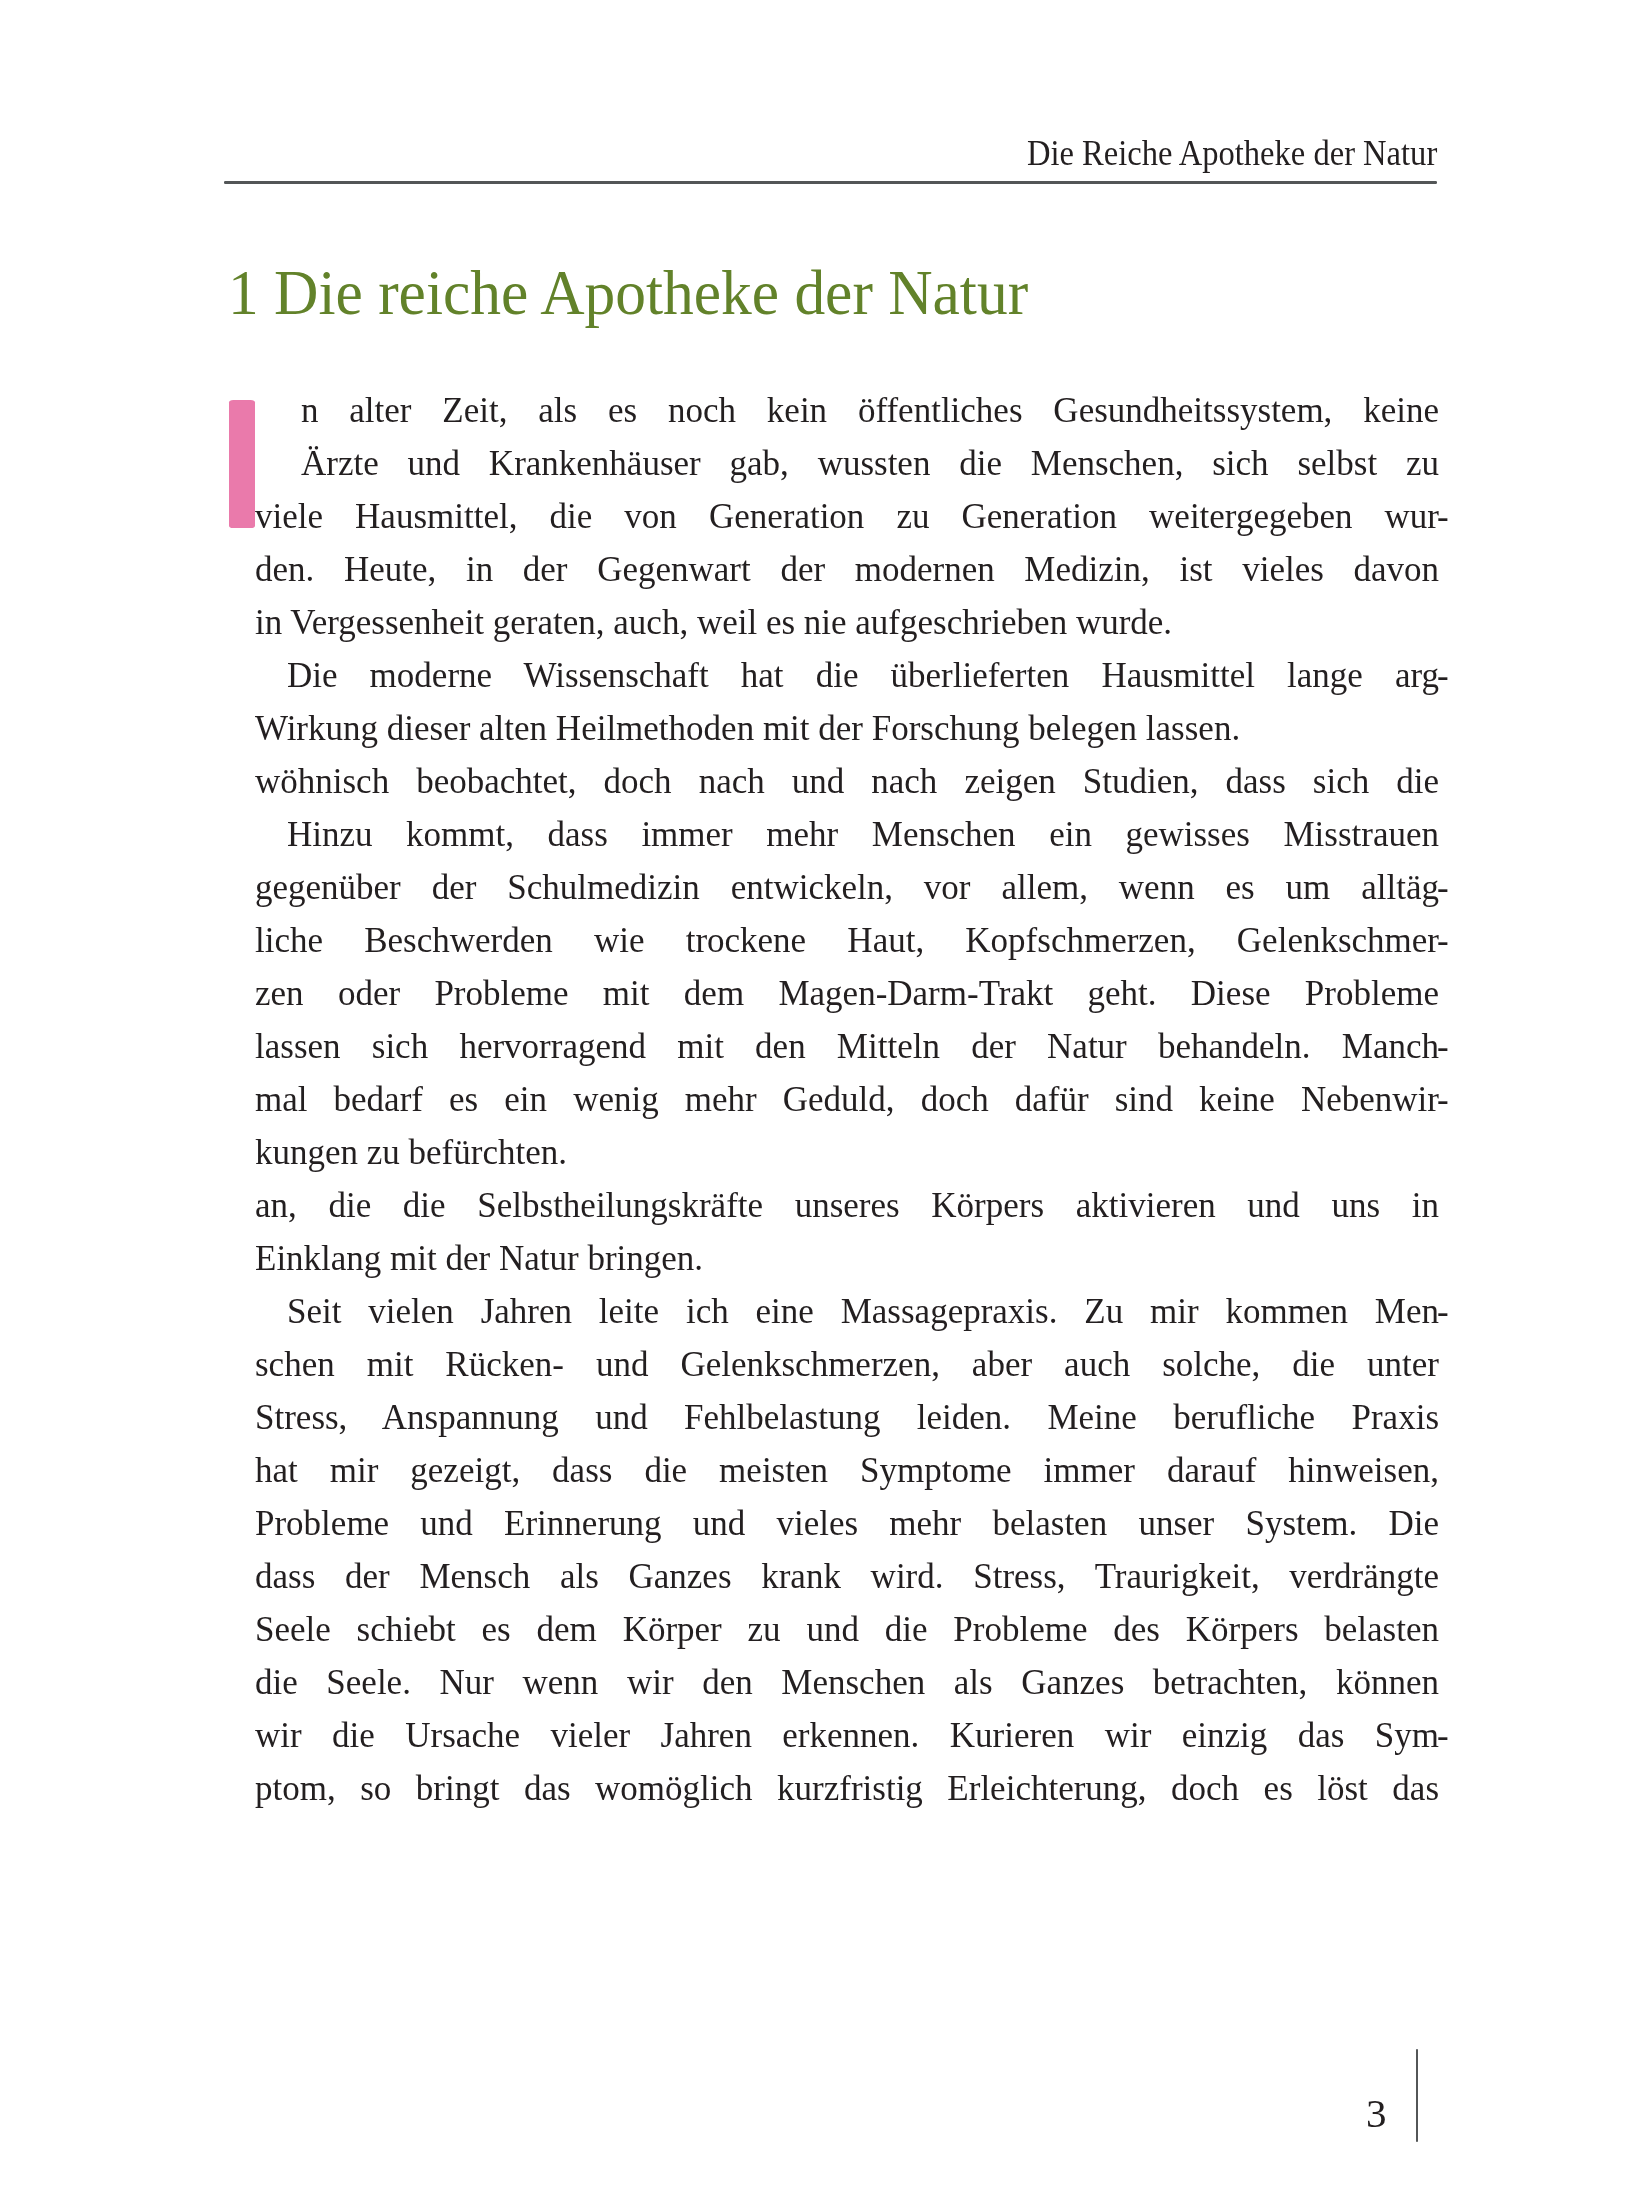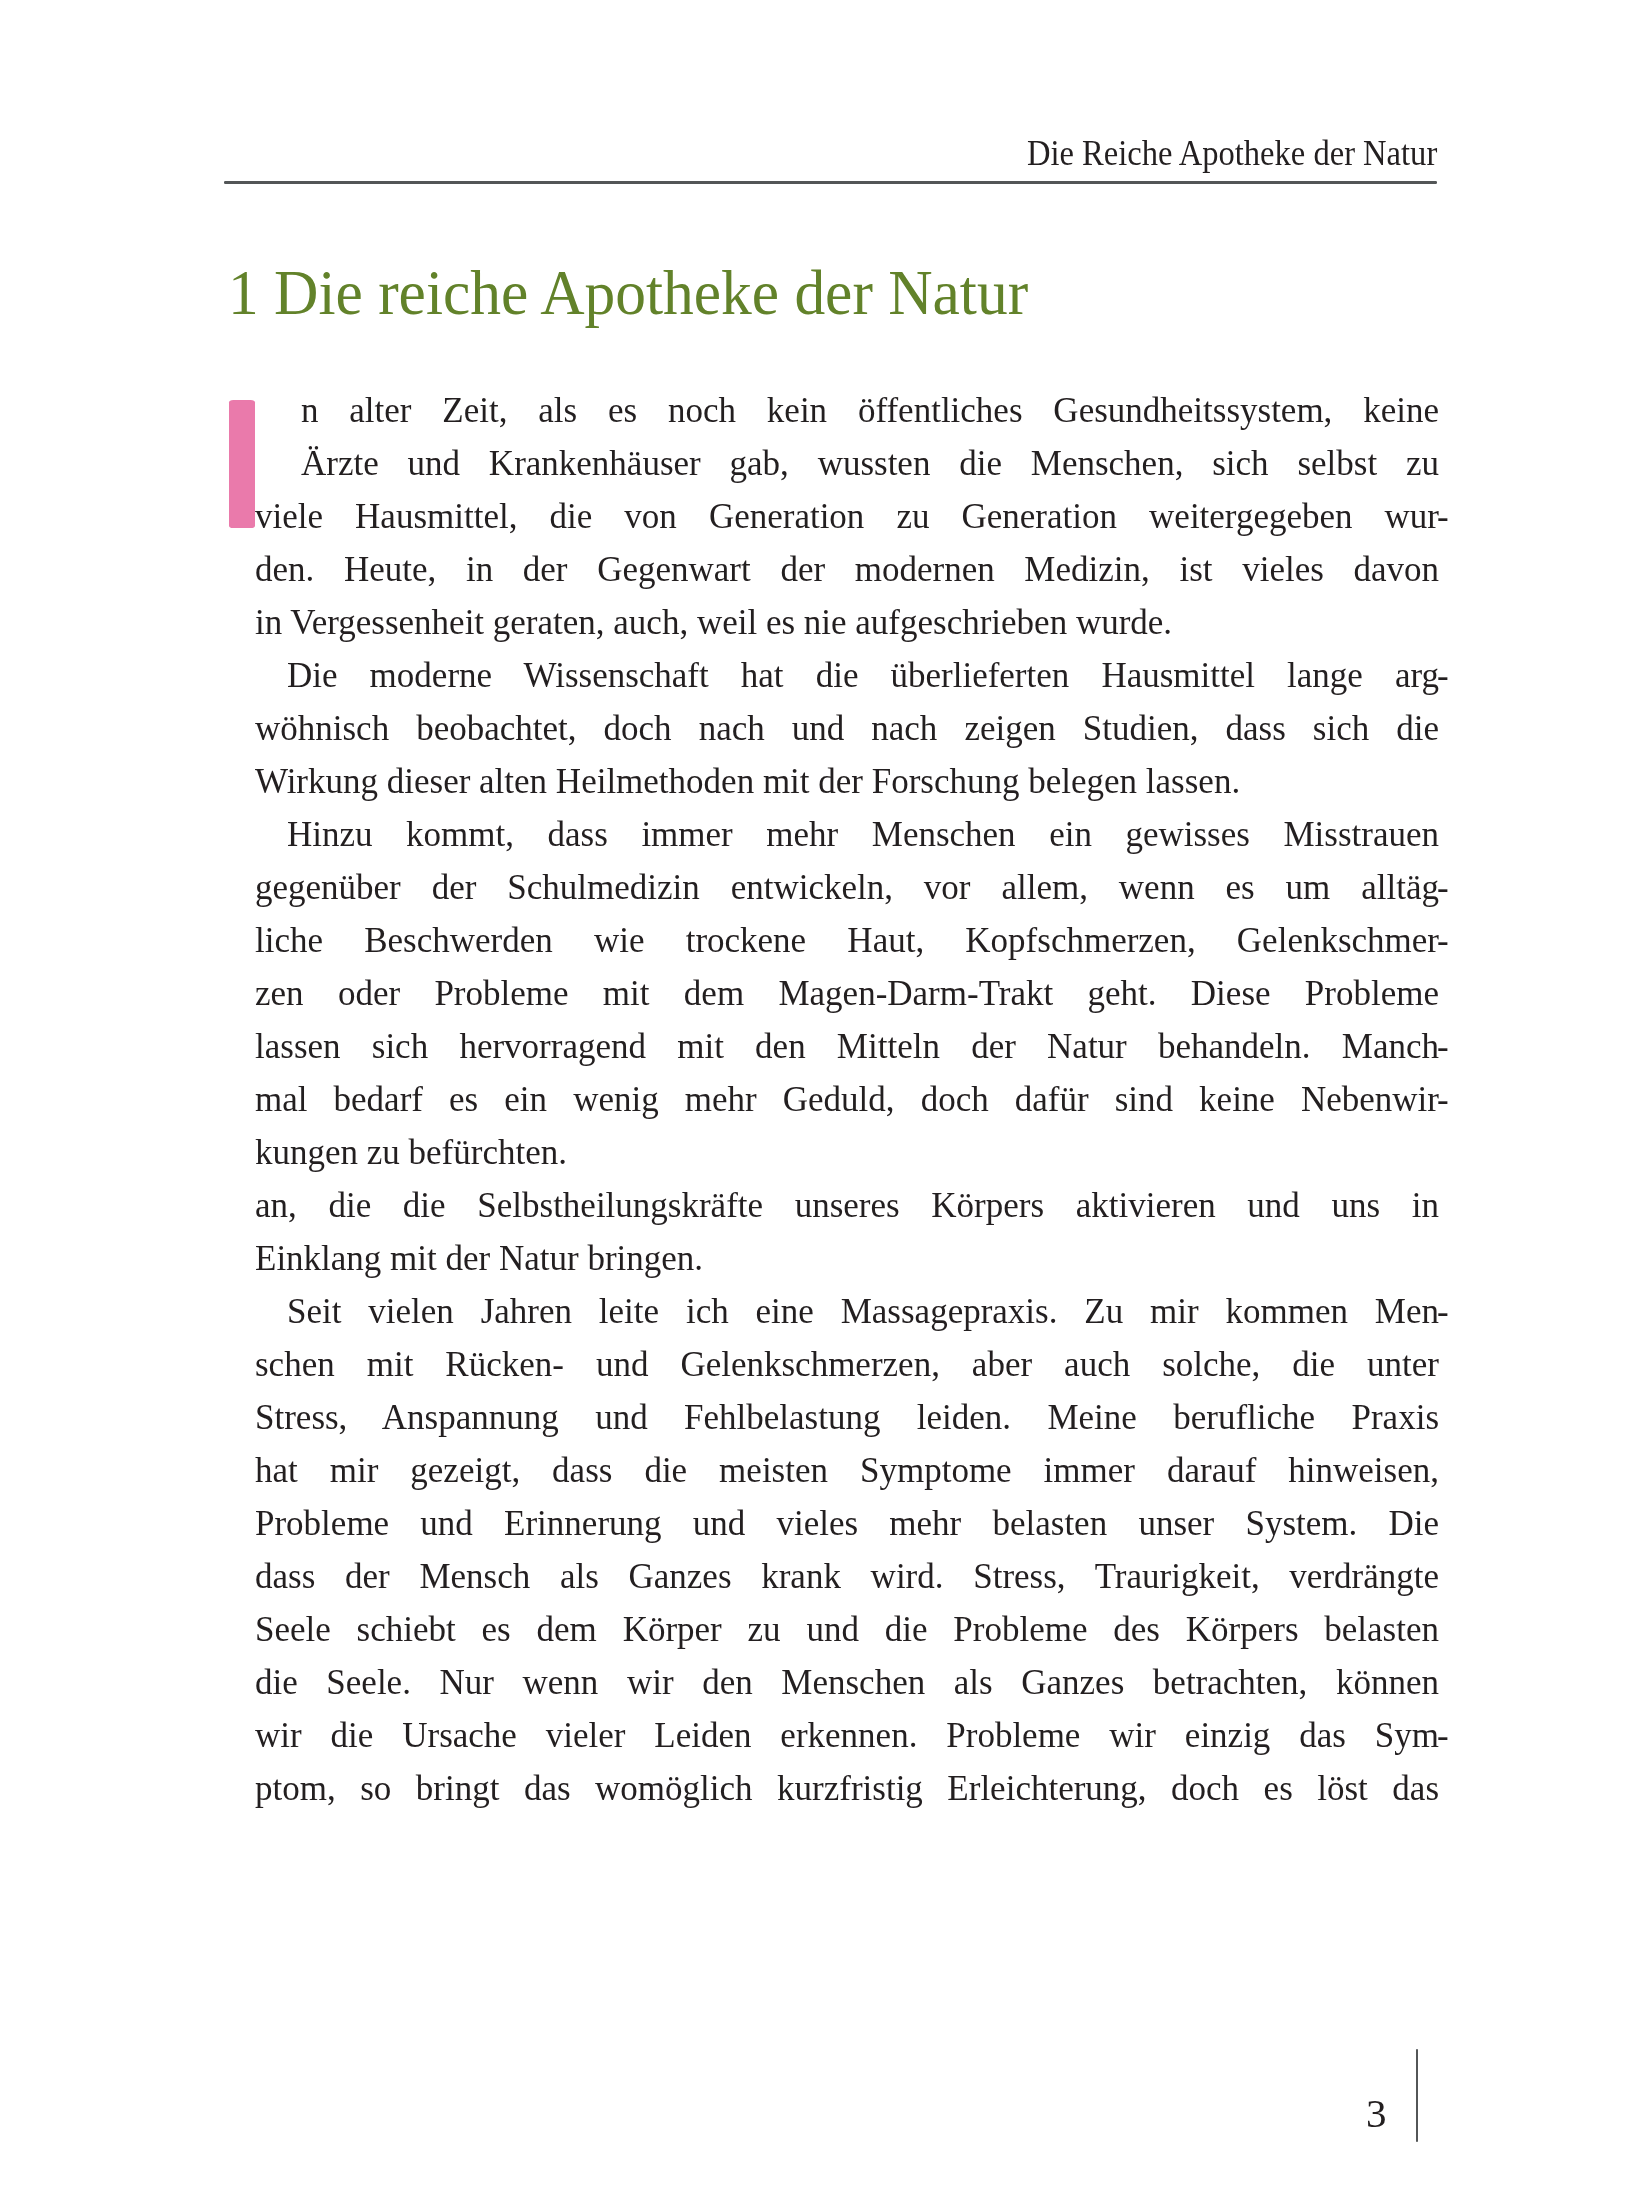--- a/index.html
+++ b/index.html
@@ -76,22 +76,22 @@
   <div class="body-text" id="body-text">
       <div>
         <span class="line dropcap-line" style="white-space: nowrap;">n alter Zeit, als es noch kein öffentliches Gesundheitssystem, keine</span>
         <span class="line dropcap-line" style="white-space: nowrap;">Ärzte und Krankenhäuser gab, wussten die Menschen, sich selbst zu</span>
         <span class="line" style="padding-right: 0px; white-space: nowrap;"><span>viele Hausmittel, die von Generation zu Generation weitergegeben wur</span><span class="hy">-</span></span>
         <span class="line" style="white-space: nowrap;">den. Heute, in der Gegenwart der modernen Medizin, ist vieles davon</span>
         <span class="line last" style="white-space: nowrap;">in Vergessenheit geraten, auch, weil es nie aufgeschrieben wurde.</span>
       </div>
       <div>
         <span class="line indent" style="padding-right: 0px; white-space: nowrap;"><span>Die moderne Wissenschaft hat die überlieferten Hausmittel lange arg</span><span class="hy">-</span></span>
+        <span class="line last" style="white-space: nowrap;">Wirkung dieser alten Heilmethoden mit der Forschung belegen lassen.</span>
         <span class="line" style="white-space: nowrap;">wöhnisch beobachtet, doch nach und nach zeigen Studien, dass sich die</span>
-        <span class="line last" style="white-space: nowrap;">Wirkung dieser alten Heilmethoden mit der Forschung belegen lassen.</span>
       </div>
       <div>
         <span class="line indent" style="white-space: nowrap;">Hinzu kommt, dass immer mehr Menschen ein gewisses Misstrauen</span>
         <span class="line" style="padding-right: 0px; white-space: nowrap;"><span>gegenüber der Schulmedizin entwickeln, vor allem, wenn es um alltäg</span><span class="hy">-</span></span>
         <span class="line" style="padding-right: 0px; white-space: nowrap;"><span>liche Beschwerden wie trockene Haut, Kopfschmerzen, Gelenkschmer</span><span class="hy">-</span></span>
         <span class="line" style="white-space: nowrap;">zen oder Probleme mit dem Magen-Darm-Trakt geht. Diese Probleme</span>
         <span class="line" style="padding-right: 0px; white-space: nowrap;"><span>lassen sich hervorragend mit den Mitteln der Natur behandeln. Manch</span><span class="hy">-</span></span>
         <span class="line" style="padding-right: 0px; white-space: nowrap;"><span>mal bedarf es ein wenig mehr Geduld, doch dafür sind keine Nebenwir</span><span class="hy">-</span></span>
         <span class="line last" style="white-space: nowrap;">kungen zu befürchten.</span>
       </div>
@@ -101,21 +101,21 @@
       </div>
       <div>
         <span class="line indent" style="padding-right: 0px; white-space: nowrap;"><span>Seit vielen Jahren leite ich eine Massagepraxis. Zu mir kommen Men</span><span class="hy">-</span></span>
         <span class="line" style="white-space: nowrap;">schen mit Rücken- und Gelenkschmerzen, aber auch solche, die unter</span>
         <span class="line" style="white-space: nowrap;">Stress, Anspannung und Fehlbelastung leiden. Meine berufliche Praxis</span>
         <span class="line" style="white-space: nowrap;">hat mir gezeigt, dass die meisten Symptome immer darauf hinweisen,</span>
         <span class="line" style="white-space: nowrap;">Probleme und Erinnerung und vieles mehr belasten unser System. Die</span>
         <span class="line" style="white-space: nowrap;">dass der Mensch als Ganzes krank wird. Stress, Traurigkeit, verdrängte</span>
         <span class="line" style="white-space: nowrap;">Seele schiebt es dem Körper zu und die Probleme des Körpers belasten</span>
         <span class="line" style="white-space: nowrap;">die Seele. Nur wenn wir den Menschen als Ganzes betrachten, können</span>
-        <span class="line" style="padding-right: 0px; white-space: nowrap;"><span>wir die Ursache vieler Leiden erkennen. Probleme wir einzig das Sym</span><span class="hy">-</span></span>
+        <span class="line" style="padding-right: 0px; white-space: nowrap;"><span>wir die Ursache vieler Jahren erkennen. Kurieren wir einzig das Sym</span><span class="hy">-</span></span>
         <span class="line" style="white-space: nowrap;">ptom, so bringt das womöglich kurzfristig Erleichterung, doch es löst das</span>
       </div>
     </div>
 
   <div class="page-number">3</div>
   <div class="footer-rule"></div>
 
 </div>
 
 

